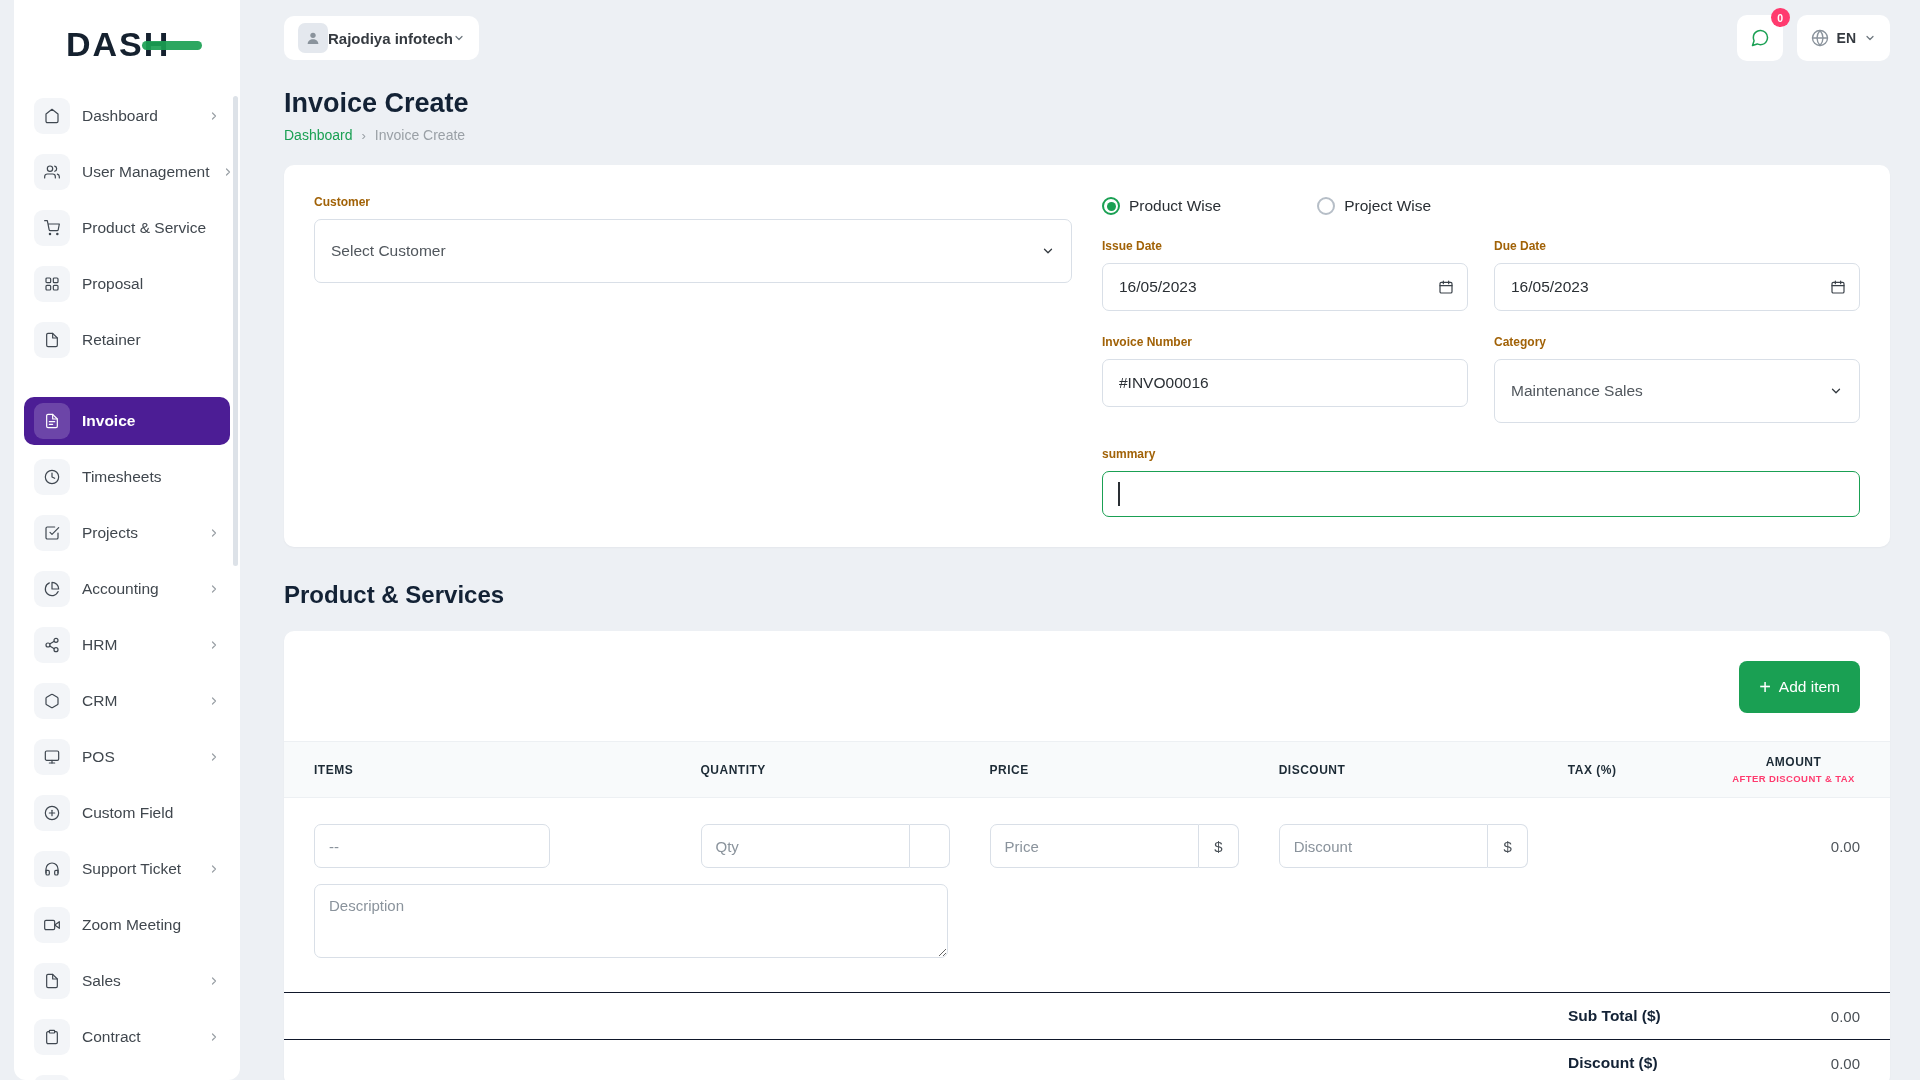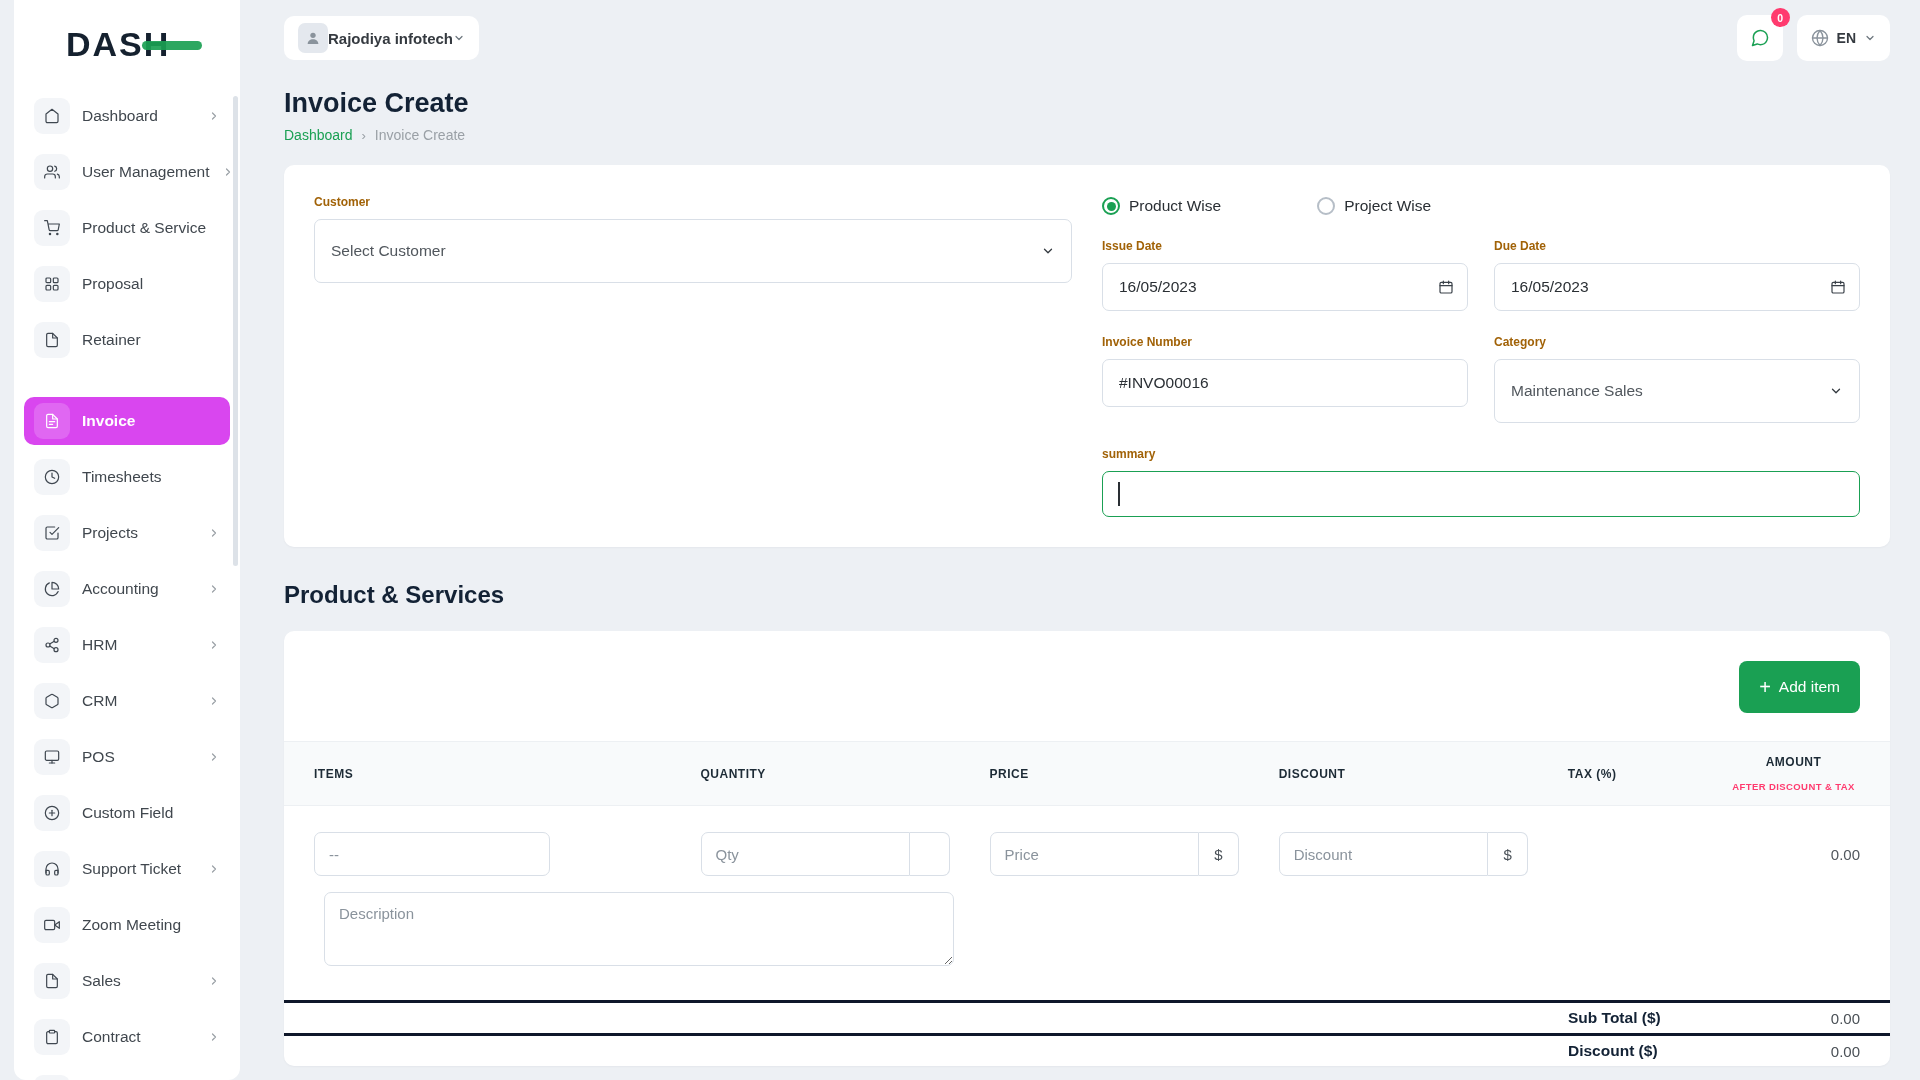--- a/index.html
+++ b/index.html
@@ -9,21 +9,21 @@
   
   .sidebar { position:fixed; left:14px; top:0; bottom:0; width:226px; background:#ffffff; border-radius:0 0 12px 12px; z-index:5; }
   .logo { position:relative; height:88px; display:flex; align-items:center; padding-left:52px; }
   .logo-text { font-size:34px; font-weight:800; letter-spacing:2px; color:#15212f; position:relative; }
   .logo-dash { position:absolute; left:128px; top:41px; width:60px; height:9px; background:#1aa053; border-radius:5px; opacity:.92; }
   .side-menu { padding:4px 10px 0 10px; }
   .side-item { display:flex; align-items:center; gap:12px; height:48px; margin-bottom:8px; padding:0 10px; border-radius:10px; cursor:pointer; }
   .side-ic { width:36px; height:36px; border-radius:9px; background:#f3f5f8; display:flex; align-items:center; justify-content:center; color:#3f4750; flex:none; }
   .side-label { font-size:15.5px; color:#40474e; flex:1; white-space:nowrap; }
   .side-chev { color:#9aa0a6; display:flex; }
-  .side-item.active { background:#d946ef;margin-top:33px; }
+  .side-item.active { background:#4c1d95;margin-top:33px; }
   .side-item.active .side-ic { background:rgba(255,255,255,.18); color:#ffffff; }
   .side-item.active .side-label { color:#ffffff; font-weight:600; }
   .side-scrollbar { position:absolute; right:2px; top:96px; width:5px; height:470px; background:#dde2e8; border-radius:3px; }
 
   
   .main { margin-left:240px; padding:0 30px 0 44px; }
 
   .topbar { height:76px; display:flex; align-items:center; }
   .company-pill { display:flex; align-items:center; background:#ffffff; border-radius:10px; padding:7px 14px; cursor:pointer; }
   .avatar { width:30px; height:30px; border-radius:7px; background:#e4e8ee; display:flex; align-items:center; justify-content:center; color:#8a939c; }
@@ -73,34 +73,34 @@
 
   .card-products { margin-top:22px; padding-top:30px; padding-bottom:0; }
   .additem-row { display:flex; justify-content:flex-end; padding:0 30px; }
   .add-btn { display:flex; align-items:center; gap:8px; background:#1aa053; color:#fff; border:none; border-radius:8px; height:52px; padding:0 20px; font-size:15.5px; font-family:"Liberation Sans",sans-serif; cursor:pointer; }
   .add-btn .plus { font-size:20px; font-weight:400; line-height:1; }
 
   .tgrid { display:grid; grid-template-columns:25% 18.7% 18.7% 18.7% 10.3% 1fr; column-gap:0; }
   .thead { margin-top:28px; background:#f8fafb; border-top:1px solid #edf0f3; border-bottom:1px solid #edf0f3; padding:13px 30px; align-items:center; }
   .th { font-size:12px; font-weight:700; letter-spacing:.5px; color:#1d2b36; }
   .th.right { text-align:center; }
-  .th-note { display:block; font-size:9.5px; font-weight:700; letter-spacing:.4px; color:#ff3a6e; margin-top:12px; }
+  .th-note { display:block; font-size:9.5px; font-weight:700; letter-spacing:.4px; color:#ff3a6e; margin-top:4px; }
 
   .tbody-row { padding:26px 30px 8px 30px; align-items:center; }
   .cell { padding-right:18px; }
   .item-input { width:64%; height:44px; border:1px solid #d9dfe7; border-radius:7px; padding:0 14px; font-size:15px; color:#51575d; font-family:"Liberation Sans",sans-serif; outline:none; }
   .igroup { display:flex; width:92%; }
   .iginput { flex:1; min-width:0; height:44px; border:1px solid #d9dfe7; border-right:1px solid #d9dfe7; border-radius:7px 0 0 7px; padding:0 14px; font-size:15px; color:#51575d; font-family:"Liberation Sans",sans-serif; outline:none; }
   .igaddon { width:40px; height:44px; border:1px solid #d9dfe7; border-left:none; border-radius:0 7px 7px 0; display:flex; align-items:center; justify-content:center; font-size:15px; color:#495057; background:#fff; }
   .amount-cell { text-align:right; font-size:15px; color:#51575d; }
 
-  .desc-row { padding:8px 30px 30px 40px; }
+  .desc-row { padding:8px 30px 30px 30px; }
   .desc-area { width:41%; height:74px; border:1px solid #d9dfe7; border-radius:7px; padding:12px 14px; font-size:15px; color:#51575d; font-family:"Liberation Sans",sans-serif; outline:none; }
 
-  .total-row { display:flex; justify-content:flex-end; align-items:flex-end; padding:6px 30px; border-top:3px solid #0f172a; }
+  .total-row { display:flex; justify-content:flex-end; align-items:flex-end; padding:14px 30px; border-top:1px solid #0f172a; }
   .total-label { width:172px; font-size:15.5px; font-weight:700; color:#132235; }
   .total-value { width:120px; text-align:right; font-size:15px; color:#4a5056; }
 
   input::placeholder, textarea::placeholder { color:#8a939c; opacity:1; }
   svg { display:block; }
 </style>
 </head>
 <body>
 
 <aside class="sidebar">

